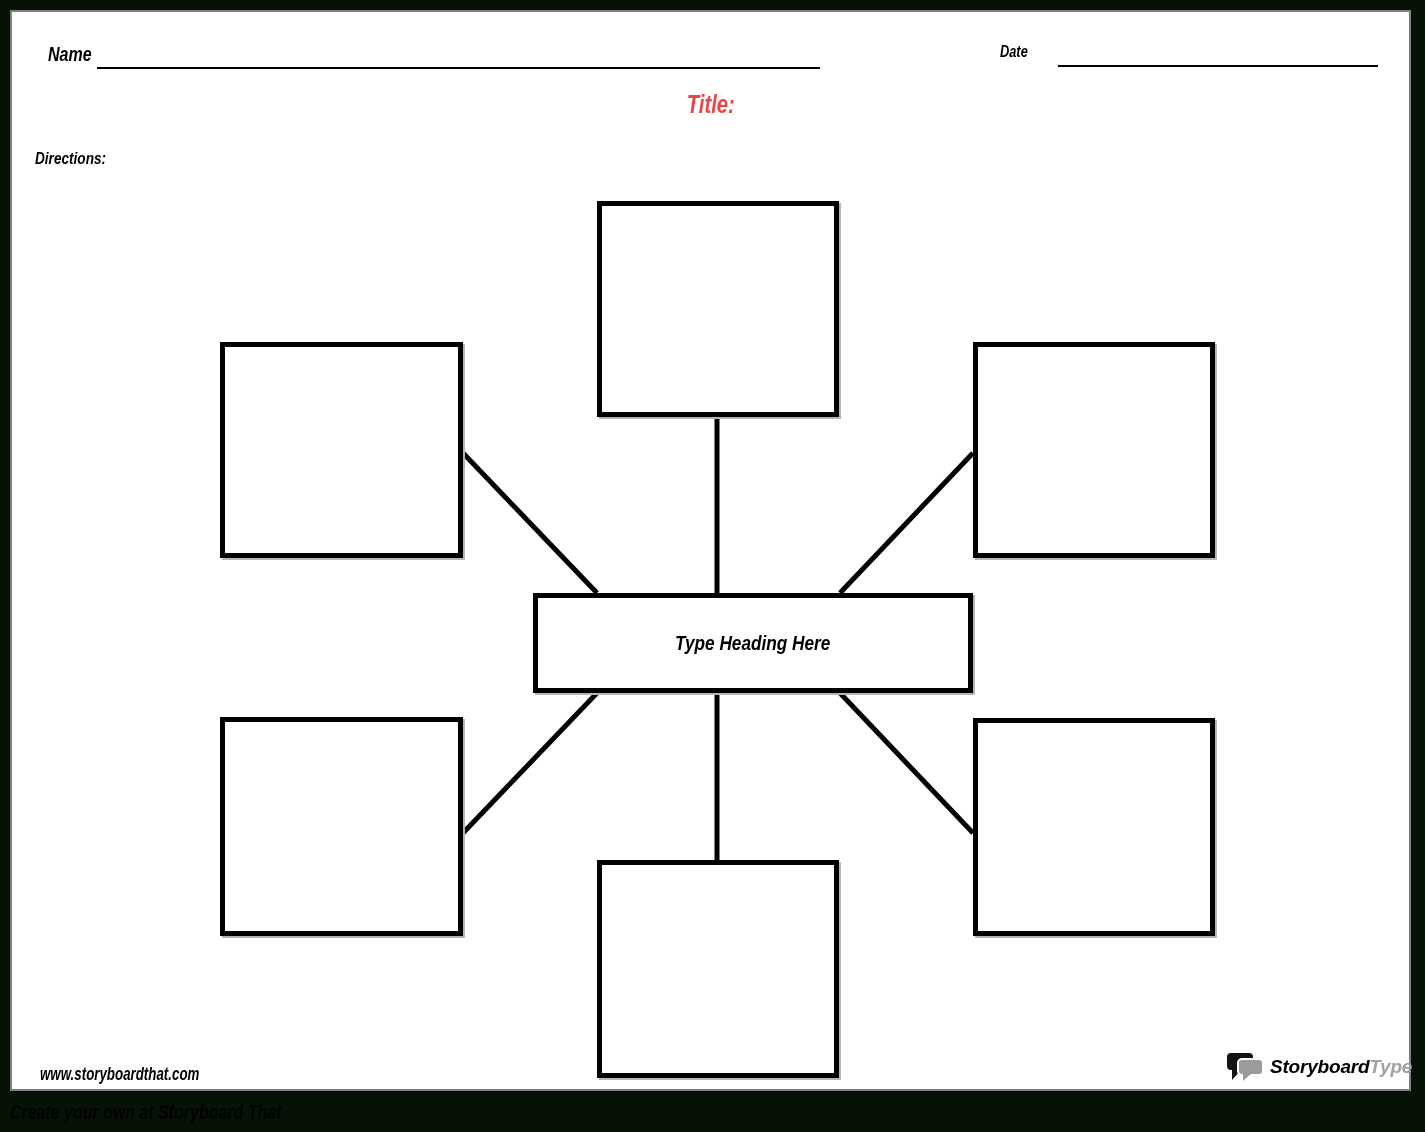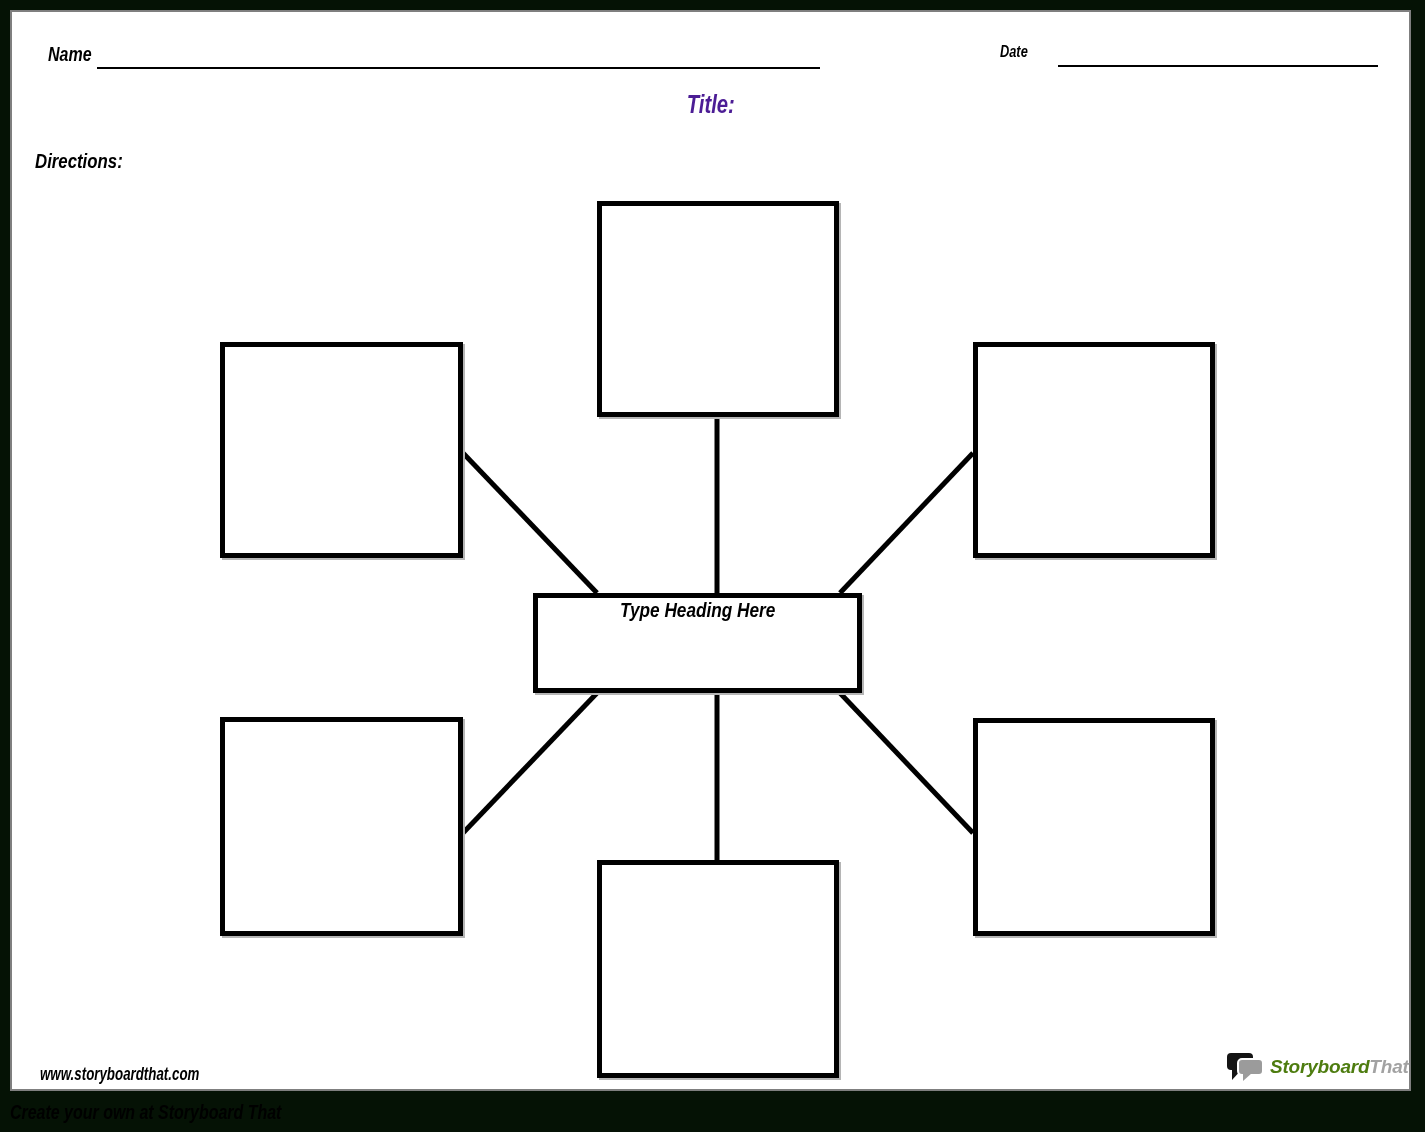--- a/index.html
+++ b/index.html
@@ -52,23 +52,23 @@
   }
   .name-rule { left: 85px; top: 55px; width: 723px; }
   .date-rule { left: 1046px; top: 53px; width: 320px; }
   .title-row {
     position: absolute;
     left: 0; right: 0; top: 77px;
     display: flex;
     justify-content: center;
     font-size: 26px;
     font-weight: 700;
-    color: #4c1d95;
+    color: #ef4444;
   }
-  .directions-label { left: 23px; top: 137px; font-size: 21px; }
+  .directions-label { left: 23px; top: 137px; font-size: 17px; }
 
   .connectors {
     position: absolute;
     left: 0; top: 0;
     width: 1397px;
     height: 1077px;
   }
   .sbox {
     position: absolute;
     box-sizing: border-box;
@@ -76,23 +76,23 @@
     border: 5px solid #000;
     box-shadow: 2px 2px 0 #b5b5b5;
   }
   .box-top          { left: 585px; top: 189px; width: 242px; height: 216px; }
   .box-top-left     { left: 208px; top: 330px; width: 243px; height: 216px; }
   .box-top-right    { left: 961px; top: 330px; width: 242px; height: 216px; }
   .box-bottom-left  { left: 208px; top: 705px; width: 243px; height: 219px; }
   .box-bottom-right { left: 961px; top: 706px; width: 242px; height: 218px; }
   .box-bottom       { left: 585px; top: 848px; width: 242px; height: 218px; }
   .box-center {
-    left: 521px; top: 581px; width: 329px; height: 100px;
+    left: 521px; top: 581px; width: 440px; height: 100px;
     display: flex;
-    align-items: flex-start;
+    align-items: center;
     justify-content: center;
     font-size: 21px;
     font-weight: 700;
     color: #000;
   }
 
   .website-label { left: 16px; top: 1052px; font-size: 18px; margin-left: 12px; }
 
   .logo {
     position: absolute;
@@ -101,21 +101,21 @@
     display: flex;
     align-items: center;
     gap: 6px;
   }
   .logo-text {
     font-size: 19px;
     font-weight: 600;
     letter-spacing: -0.2px;
     white-space: nowrap;
   }
-  .logo-text .primary { color: #4d7c0f; }
+  .logo-text .primary { color: #000000; }
   .logo-text .secondary { color: #a2a2a2; }
 
   .tagline {
     position: absolute;
     left: 10px;
     top: 1100px;
     color: #000;
     font-weight: 700;
     font-size: 21px;
   }
@@ -170,21 +170,21 @@
       <span class="cond" style="transform: scaleX(0.74);">www.storyboardthat.com</span>
     </span>
 
     <div class="logo">
       <svg width="38" height="32" viewBox="0 0 38 32" xmlns="http://www.w3.org/2000/svg">
         <rect x="1" y="2" width="26" height="17" rx="4" fill="#141414"></rect>
         <polygon points="6,17 6,29 17,17" fill="#141414"></polygon>
         <rect x="12" y="8" width="25" height="16" rx="4" fill="#9b9b9b" stroke="#ffffff" stroke-width="2"></rect>
         <polygon points="17,22 17,30 26,22" fill="#9b9b9b"></polygon>
       </svg>
-      <span class="logo-text"><span class="primary">Storyboard</span><span class="secondary">That</span></span>
+      <span class="logo-text"><span class="primary">Storyboard</span><span class="secondary">Type</span></span>
     </div>
 
   </div>
 
   <div class="tagline">
     <span class="cond" style="transform: scaleX(0.76);">Create your own at Storyboard That</span>
   </div>
 </div>
 
 </body></html>

